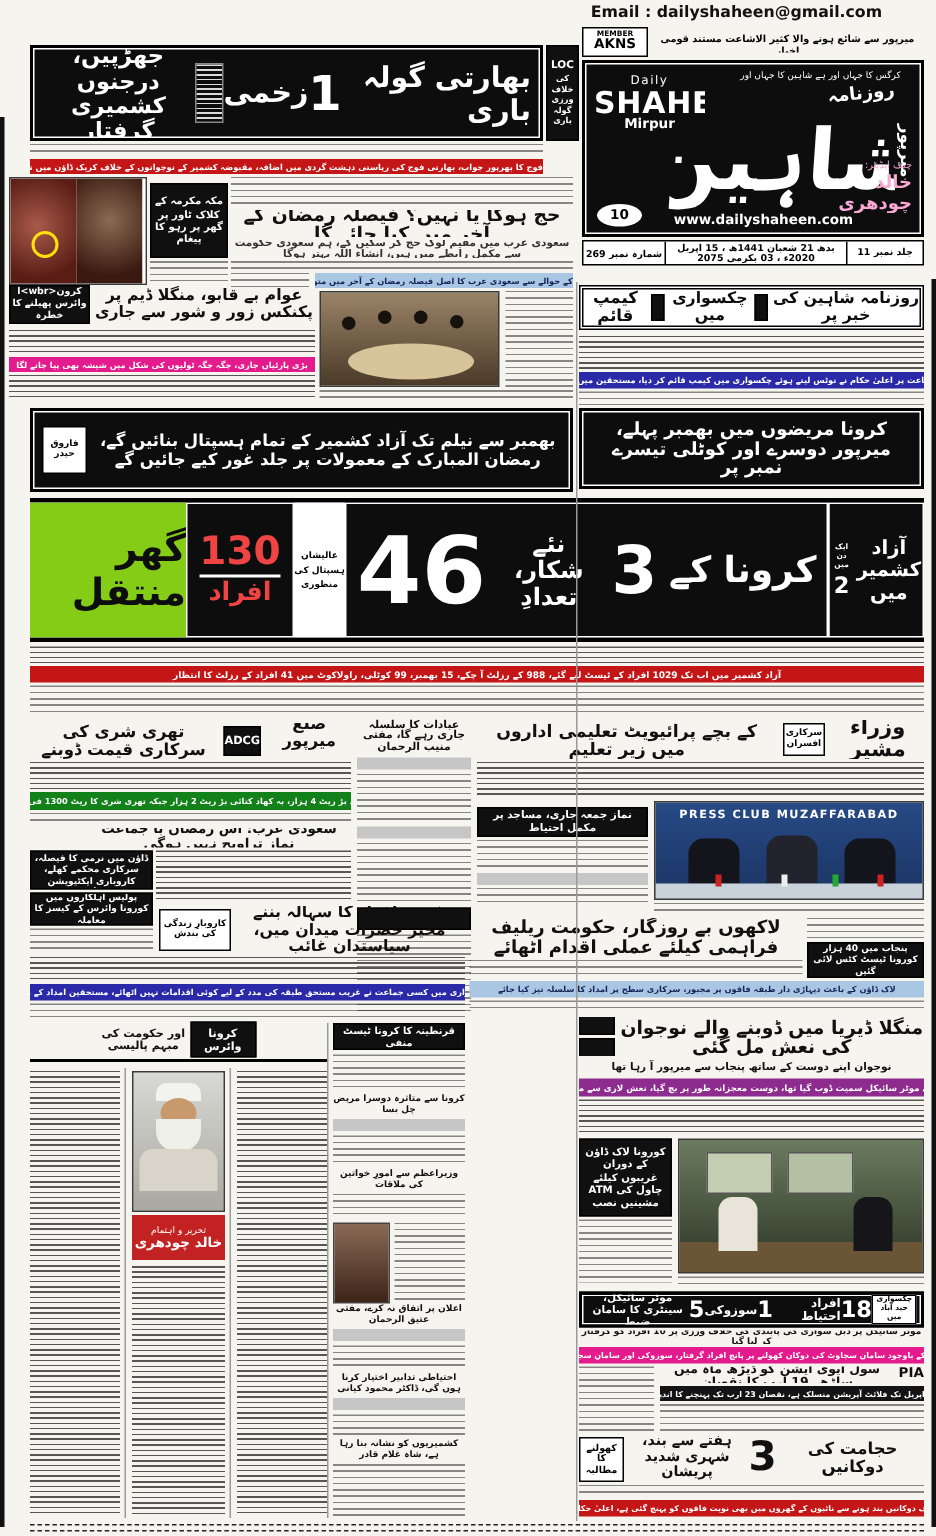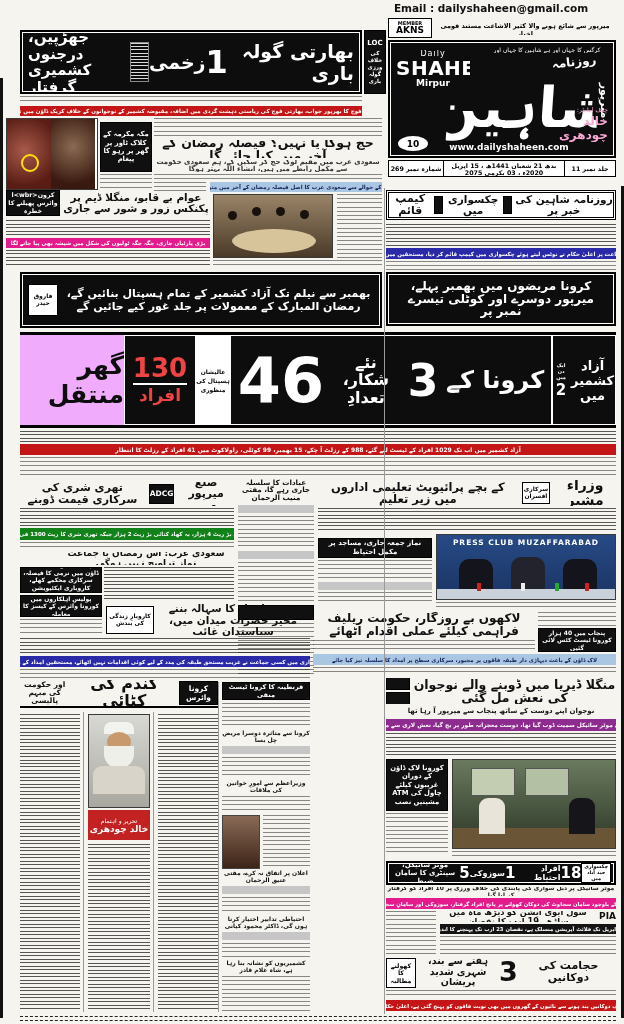--- a/index.html
+++ b/index.html
@@ -35,21 +35,21 @@
   <div class="b" style="left:621px;top:186px;width:3px;height:832px;background:#111"></div>
   <div class="b" style="left:20px;top:1016px;width:596px;height:5px;border-top:1px dashed #222;border-bottom:1px dashed #222"></div>
 
   <div class="b" style="left:372px;top:2px;width:238px;height:13px;font-size:10.5px;font-weight:bold;color:#111;text-align:center">Email : dailyshaheen@gmail.com</div>
 
   <div class="b frame" style="left:20px;top:30px;width:342px;height:64px;display:flex;align-items:center;justify-content:space-evenly;direction:rtl;padding:0 6px">
     <span style="font-size:19px;font-weight:bold">بھارتی گولہ باری</span>
     <span style="font-size:32px;font-weight:bold">1</span>
     <span style="font-size:19px;font-weight:bold">زخمی</span>
     <span class="wsim" style="width:22px;height:38px;border:1px solid #888"></span>
-    <span style="font-size:15px;font-weight:bold;width:130px;text-align:left;line-height:1.1">جھڑپیں، درجنوں کشمیری گرفتار</span>
+    <span style="font-size:15px;font-weight:bold;width:130px;text-align:center;line-height:1.1">جھڑپیں، درجنوں کشمیری گرفتار</span>
   </div>
 
   <div class="b bb" style="left:364px;top:30px;width:22px;height:64px;font-size:5.5px;gap:2px;padding:1px">
     <span style="font-size:7px">LOC</span>
     <span>کی خلاف ورزی گولہ باری</span>
   </div>
 
   <div class="b" style="left:388px;top:16px;width:228px;height:162px">
     <div class="b chipbox" style="left:0;top:2px;width:44px;height:20px;flex-direction:column;line-height:1">
       <span style="font-size:5px">MEMBER</span>
@@ -148,21 +148,21 @@
     </div>
     <div style="width:34px;background:#fff;color:#000;display:flex;flex-direction:column;align-items:center;justify-content:center;font-size:6px;font-weight:bold;text-align:center;gap:2px;direction:rtl">
       <span>عالیشان</span>
       <span>ہسپتال کی</span>
       <span>منظوری</span>
     </div>
     <div style="width:72px;background:#0d0d0d;color:#ef4444;display:flex;flex-direction:column;align-items:center;justify-content:center;box-shadow:inset 0 0 0 1px #fff">
       <span style="font-size:26px;font-weight:bold;border-bottom:2px solid #fff;line-height:1.05">130</span>
       <span style="font-size:17px;font-weight:bold">افراد</span>
     </div>
-    <div style="width:104px;background:#f0abfc;color:#0d0d0d;display:flex;align-items:center;justify-content:center;font-size:25px;font-weight:bold">گھر منتقل</div>
+    <div style="width:104px;background:#84cc16;color:#0d0d0d;display:flex;align-items:center;justify-content:center;font-size:25px;font-weight:bold">گھر منتقل</div>
   </div>
 
   <div class="b sim" style="left:20px;top:431px;width:596px;height:11px"></div>
   <div class="b strip red" style="left:20px;top:444px;width:596px;height:11px">آزاد کشمیر میں اب تک 1029 افراد کے ٹیسٹ لیے گئے، 988 کے رزلٹ آ چکے، 15 بھمبر، 99 کوٹلی، راولاکوٹ میں 41 افراد کے رزلٹ کا انتظار</div>
   <div class="b sim2" style="left:20px;top:457px;width:596px;height:19px"></div>
 
   <div class="b hl" style="left:318px;top:480px;width:298px;height:26px;gap:4px">
     <span style="font-size:14px">وزراء مشیر</span>
     <span class="chipbox" style="width:34px;height:20px;font-size:6px">سرکاری افسران</span>
     <span style="font-size:11.5px">کے بچے پرائیویٹ تعلیمی اداروں میں زیرِ تعلیم</span>
@@ -221,21 +221,20 @@
 
   <div class="b hl" style="left:313px;top:612px;width:222px;height:26px;font-size:12px">لاکھوں بے روزگار، حکومت ریلیف فراہمی کیلئے عملی اقدام اٹھائے</div>
   <div class="b sim2" style="left:313px;top:640px;width:222px;height:12px"></div>
   <div class="b sim2" style="left:538px;top:612px;width:78px;height:14px"></div>
   <div class="b bb" style="left:538px;top:628px;width:78px;height:24px;font-size:6px;padding:2px">پنجاب میں 40 ہزار کورونا ٹیسٹ کٹس لائی گئیں</div>
   <div class="b strip lblue" style="left:313px;top:654px;width:303px;height:11px;font-size:5.5px">لاک ڈاؤن کے باعث دیہاڑی دار طبقہ فاقوں پر مجبور، سرکاری سطح پر امداد کا سلسلہ تیز کیا جائے</div>
   <div class="b sim2" style="left:313px;top:667px;width:303px;height:8px"></div>
 
   <div class="b hl" style="left:20px;top:680px;width:198px;height:28px;border-bottom:2px solid #000;gap:3px">
     <span class="bb" style="width:42px;height:22px;font-size:7.5px">کرونا وائرس</span>
-    <span style="font-size:16px">گندم کی کٹائی</span>
     <span style="font-size:7.5px;width:56px">اور حکومت کی مبہم پالیسی</span>
   </div>
   <div class="b" style="left:20px;top:712px;width:198px;height:300px">
     <div class="b sim" style="left:0;top:2px;width:60px;height:296px"></div>
     <div class="b vline" style="left:63px;top:0;width:1px;height:300px"></div>
     <div class="b photo" style="left:68px;top:2px;width:62px;height:94px;background:linear-gradient(#d8d8d4,#a8a8a0);position:absolute;display:flex;flex-direction:column;align-items:center">
       <div style="width:30px;height:12px;background:#f2f2ee;border-radius:7px 7px 0 0;margin-top:7px"></div>
       <div style="width:24px;height:20px;background:#c8996c;border-radius:50%;margin-top:-2px"></div>
       <div style="width:30px;height:22px;background:#efefea;border-radius:0 0 14px 14px;margin-top:-6px"></div>
       <div style="width:52px;height:28px;background:#d8d4ca;border-radius:9px 9px 0 0;margin-top:-2px"></div>

